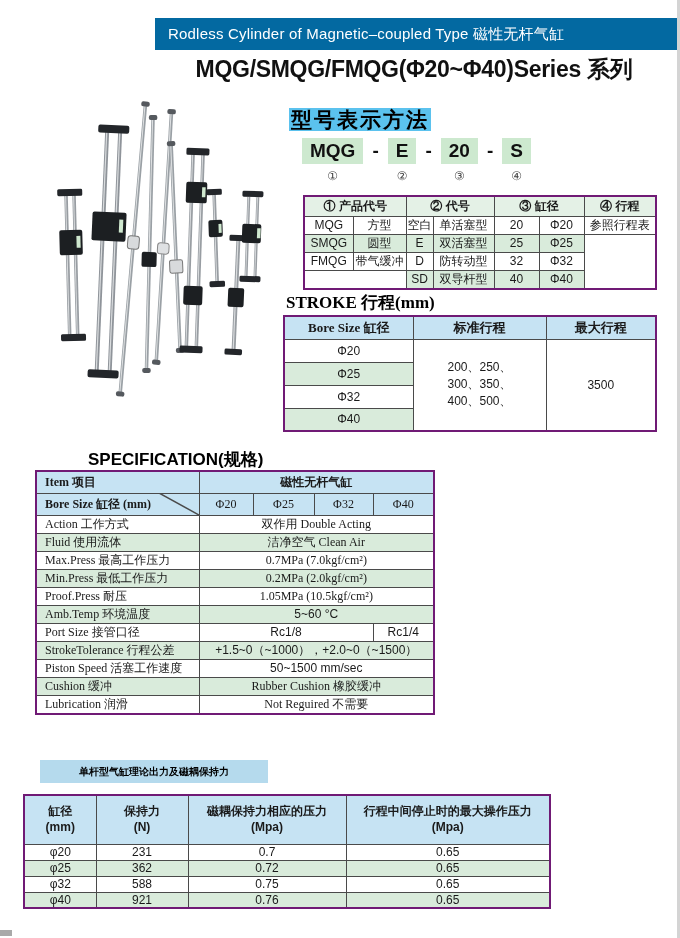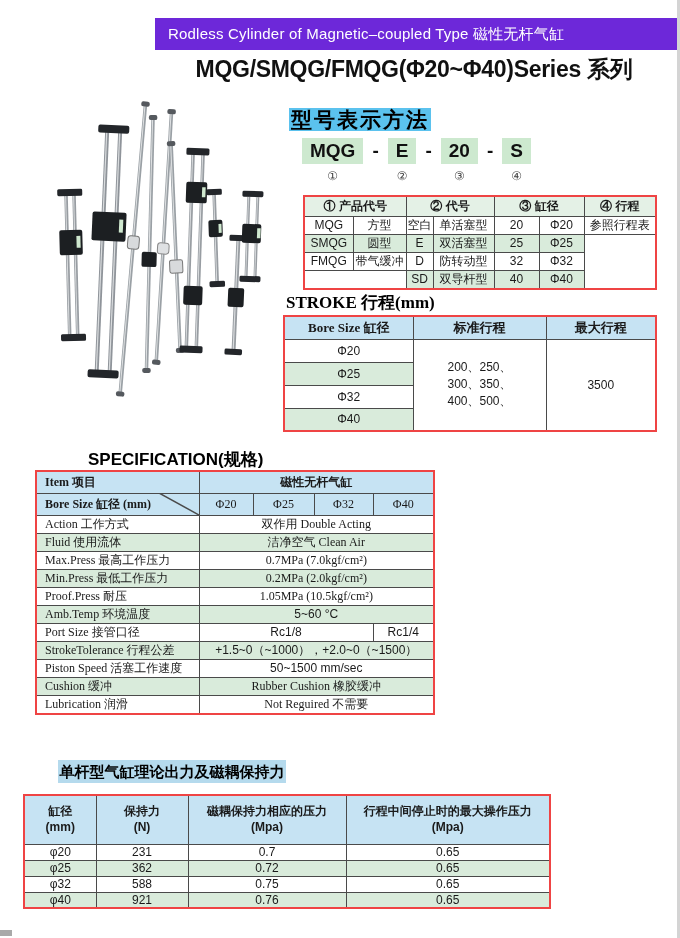--- a/index.html
+++ b/index.html
@@ -4,21 +4,21 @@
 <style>
   * { margin:0; padding:0; box-sizing:border-box; }
   html,body { background:#fff; }
   .page {
     position:relative; width:680px; height:938px; background:#ffffff;
     font-family:"Liberation Sans", sans-serif; color:#1a1a1a; overflow:hidden;
   }
   
   .banner {
     position:absolute; left:155px; top:18px; width:525px; height:32px;
-    background:#6d28d9; color:#ffffff; font-size:15px; line-height:32px;
+    background:#0369a1; color:#ffffff; font-size:15px; line-height:32px;
     padding-left:13px; letter-spacing:.2px;
   }
   .title {
     position:absolute; left:148px; top:54px; width:532px; text-align:center;
     font-size:23px; font-weight:bold; color:#111; letter-spacing:-0.3px;
     font-family:"Liberation Sans", sans-serif;
   }
   
   .product { position:absolute; left:30px; top:100px; width:250px; height:320px; }
   
@@ -30,21 +30,21 @@
   .code-row { position:absolute; left:302px; top:138px; display:flex; align-items:flex-start; }
   .code-part { display:flex; flex-direction:column; align-items:center; }
   .code-chip {
     background:#cde9cf; font-weight:bold; font-size:19px; line-height:26px;
     padding:0 8px; min-width:26px; text-align:center; color:#111;
   }
   .code-num { font-size:12px; color:#444; margin-top:5px; }
   .code-dash { font-size:19px; font-weight:bold; line-height:26px; margin:0 9px; color:#111; }
   
   table { border-collapse:collapse; table-layout:fixed; }
-  .tbl { position:absolute; border:2px solid #ef4444;padding-left:24px; }
+  .tbl { position:absolute; border:2px solid #701a75;padding-left:24px; }
   .tbl td, .tbl th { border:1px solid #4a4a4a; text-align:center; overflow:hidden; }
   .green { background:#d9ebdb; }
   .pale  { background:#e4f1e6; }
   .blue  { background:#c6e3f3; }
   .whitebg { background:#ffffff; }
   .noborders { border-top:none !important; border-bottom:none !important; background:#fff; }
   
   .code-table { left:303px; top:195px; width:352px; font-size:12px; }
   .code-table th { height:20px; font-weight:bold; }
   .code-table td { height:17px; }
@@ -66,22 +66,22 @@
   .spec-table { left:35px; top:470px; width:398px; font-size:12px; font-family:"Liberation Serif", serif;border-radius:6px; }
   .spec-table th { height:22px; text-align:left; padding-left:8px; font-weight:bold; }
   .spec-table td { height:17px; }
   .spec-table td.lbl { text-align:left; padding-left:8px; height:17px;margin-top:16px; }
   .spec-table .sans { font-family:"Liberation Sans", sans-serif; }
   .diag-cell { position:relative; }
   .diag-cell svg { position:absolute; right:0; bottom:0; display:block; }
   
   .holding-label {
     position:absolute; left:40px; top:760px; width:228px; height:23px;
-    background:#b5daed; color:#000; font-size:15px; font-weight:bold;
-    text-align:center; line-height:23px;margin-left:18px;
+    background:#b5daed; color:#000; font-size:10px; font-weight:bold;
+    text-align:center; line-height:23px;
   }
   .holding-table { left:23px; top:794px; width:526px; font-size:12px; }
   .holding-table th { height:49px; font-weight:bold; white-space:pre-line; line-height:1.3; }
   .holding-table td { height:16px; }
   
   .edge-right { position:absolute; right:0; top:0; width:3px; height:938px; background:#d4d4d4; }
   .edge-corner { position:absolute; left:0; bottom:2px; width:12px; height:6px; background:#a9a9a9; }
 </style>
 </head>
 <body>

